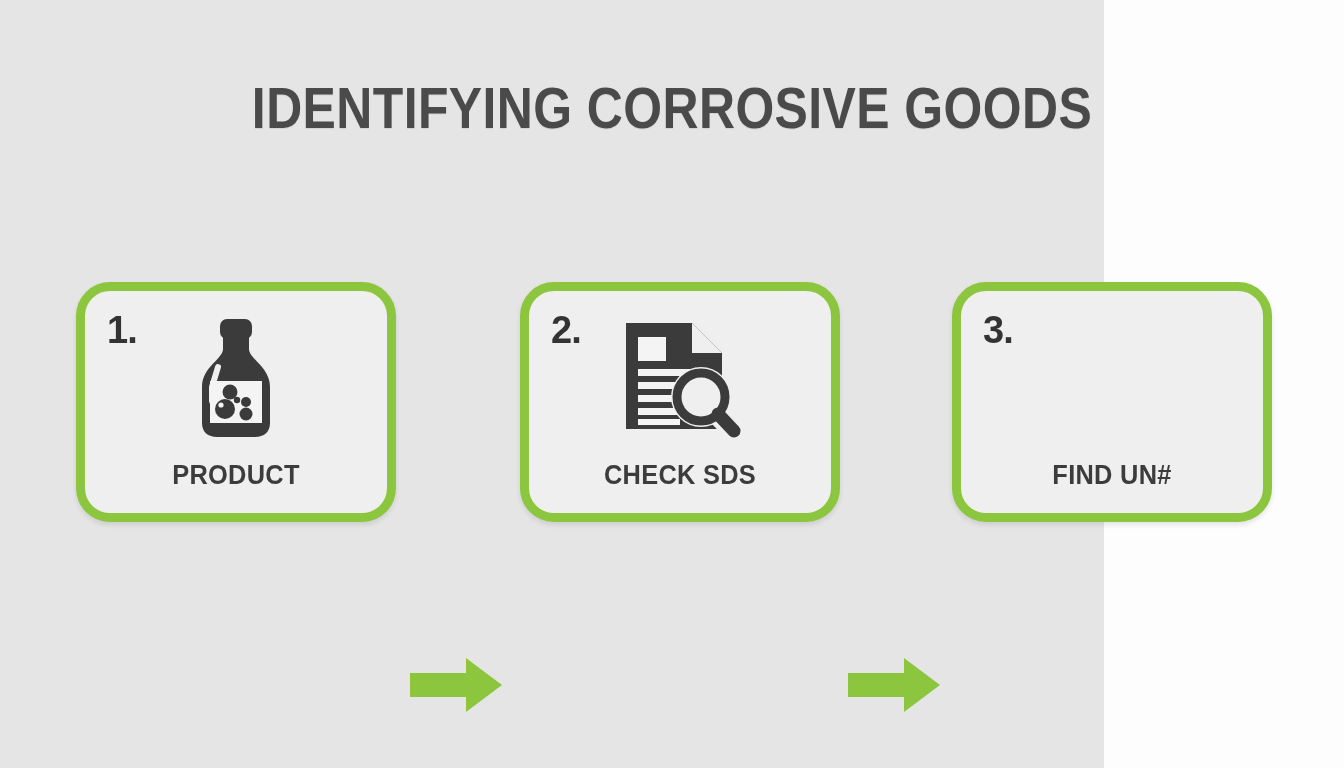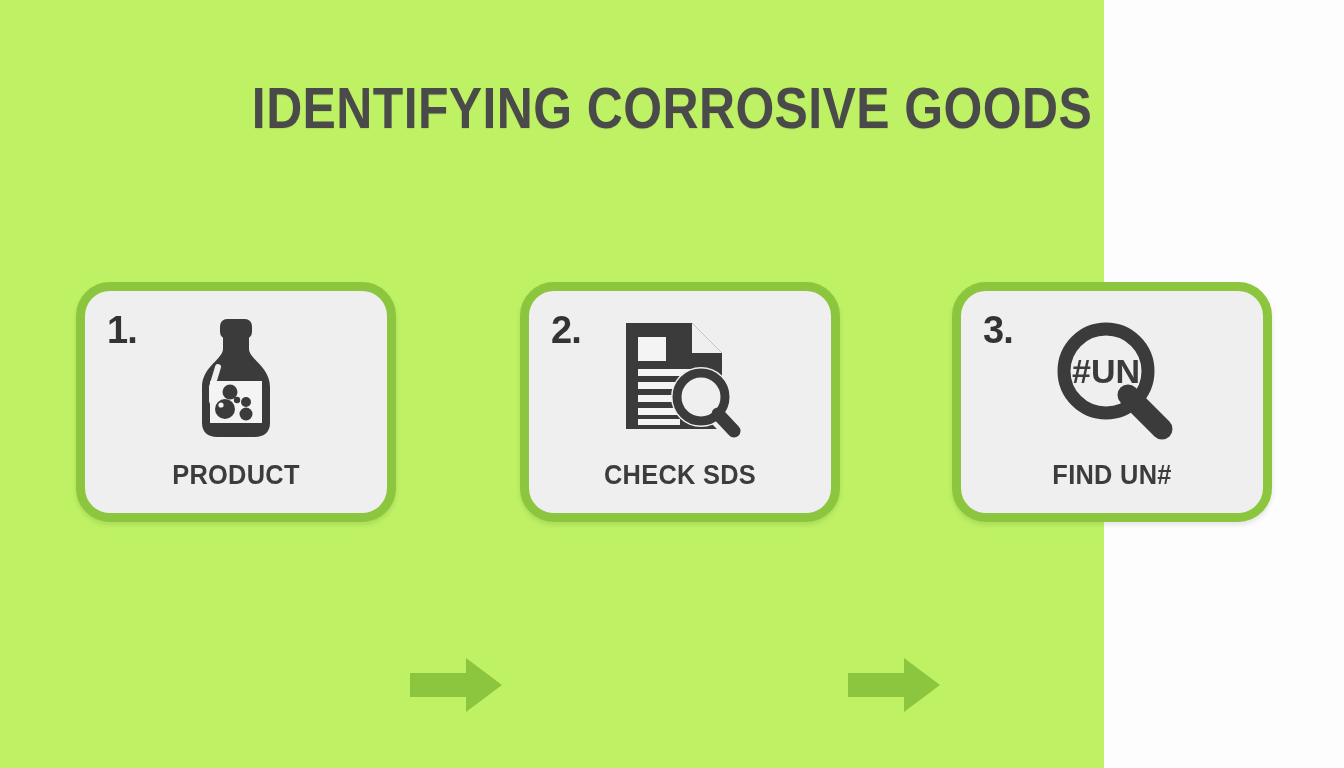--- a/index.html
+++ b/index.html
@@ -10,21 +10,21 @@
     width: 1344px;
     height: 768px;
     background: #fdfdfd;
     font-family: "Liberation Sans", sans-serif;
     overflow: hidden;
   }
   .canvas {
     position: relative;
     width: 1104px;
     height: 768px;
-    background: #bef264;
+    background: #e5e5e5;
   }
 
   
   .title {
     position: absolute;
     left: 0;
     top: 74px;
     width: 1344px;
     text-align: center;
     font-size: 58px;
@@ -190,28 +190,18 @@
 
     <div class="arrow arrow-2">
       <svg width="92" height="58" viewBox="0 0 92 58" aria-hidden="true">
         <path d="M0 17 L56 17 L56 2 L92 29 L56 56 L56 41 L0 41 Z" fill="#8cc63f"></path>
       </svg>
     </div>
 
     <div class="card card-3">
       <div class="card-number">3.</div>
 
-      <div class="card-icon">
-        <svg width="124" height="126" viewBox="0 0 124 126" aria-hidden="true">
-
-          <path d="M78 80 L112 114" stroke="#3b3b3b" stroke-width="21" stroke-linecap="round" fill="none"></path>
-
-          <circle cx="56" cy="56" r="42" fill="none" stroke="#3b3b3b" stroke-width="13"></circle>
-
-          <text x="56" y="68" text-anchor="middle" font-family="Liberation Sans, sans-serif" font-size="34" font-weight="bold" fill="#3b3b3b">#UN</text>
-        </svg>
-      </div>
 
       <div class="card-label">FIND UN#</div>
     </div>
 
   </div>
 </div>
 
 </body></html>

